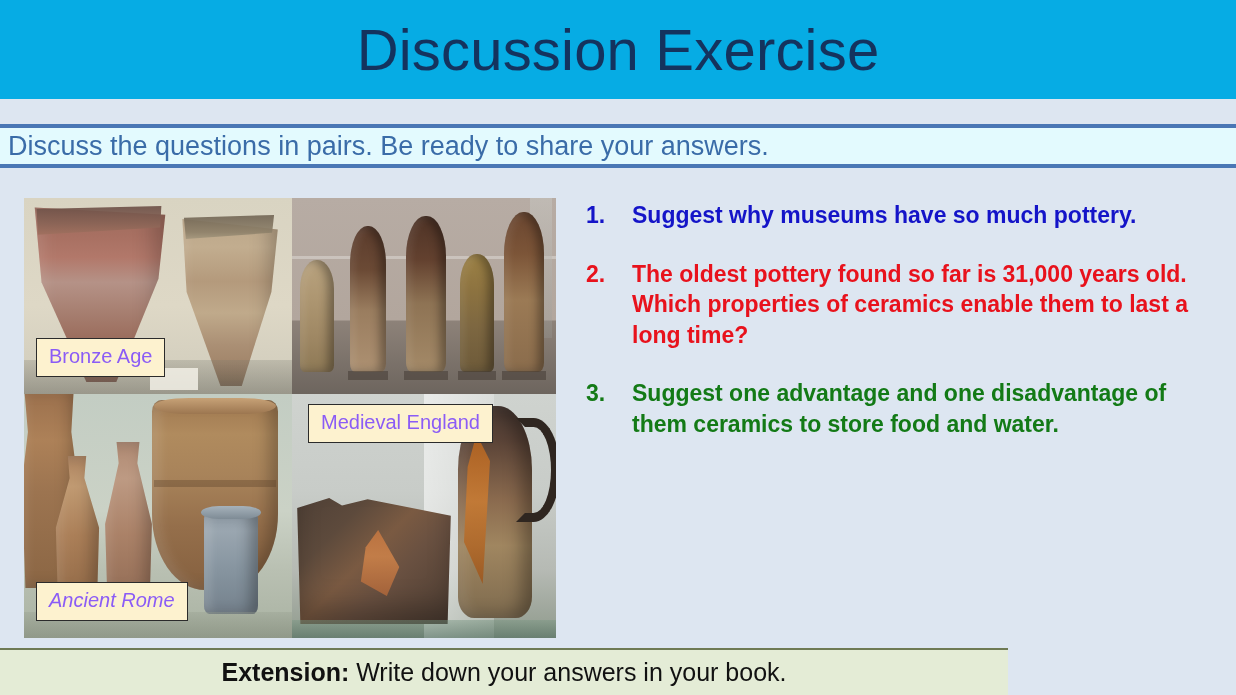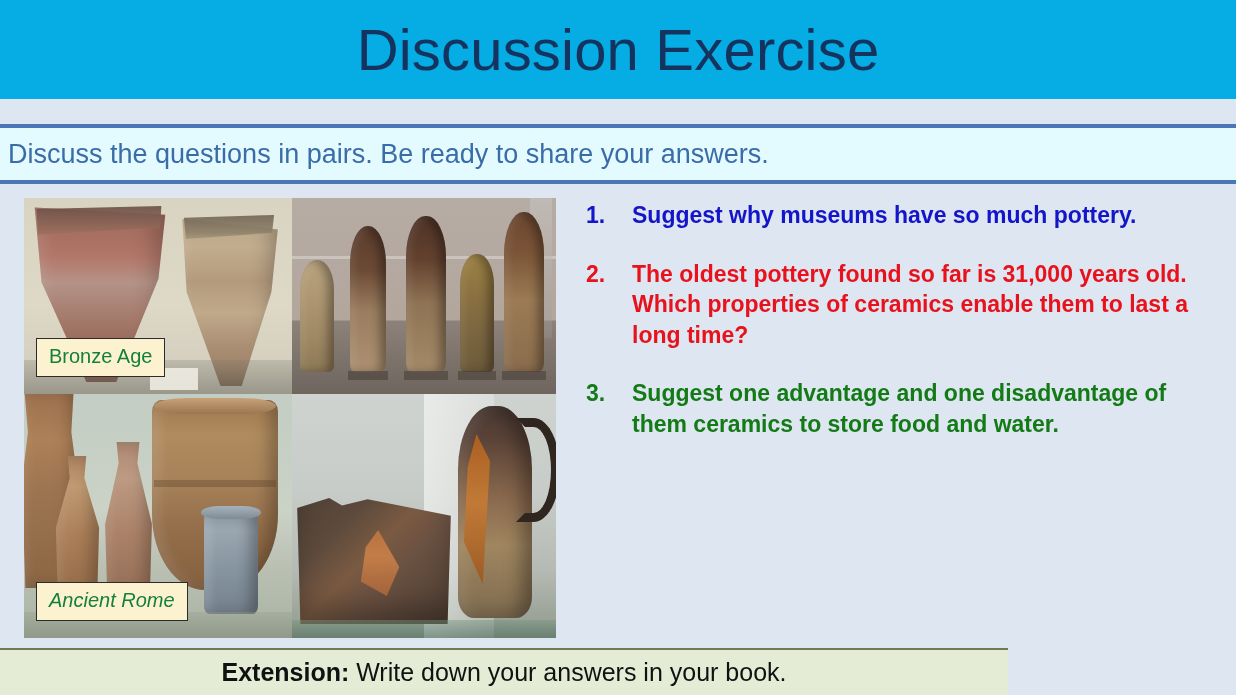--- a/index.html
+++ b/index.html
@@ -41,21 +41,21 @@
     font-weight: 400;
     letter-spacing: 0.2px;
     white-space: nowrap;
   }
 
   
   .subtitle-band {
     position: absolute;
     left: 0; top: 124px;
     width: 1236px;
-    height: 60px;
+    height: 44px;
     background: #e3fafe;
     border-top: 4px solid #4a77b5;
     border-bottom: 4px solid #4a77b5;
     box-sizing: border-box;
     display: flex;
     align-items: center;
   }
   .subtitle-text {
     padding-left: 8px;
     font-size: 27px;
@@ -260,21 +260,21 @@
   .ph-medieval .glass-shelf {
     position: absolute; left: 0; bottom: 0; width: 100%; height: 18px;
     background: linear-gradient(to bottom, rgba(120,150,130,.45), rgba(80,110,95,.6));
   }
 
   
   .caption {
     position: absolute;
     background: #fdf2cf;
     border: 1.5px solid #2b2b2b;
-    color: #15803d;
+    color: #8b5cf6;
     font-size: 20px;
     line-height: 1.18;
     padding: 6px 12px 7px 12px;
     white-space: pre-line;
     box-sizing: border-box;
   }
   .cap-bronze   { left: 12px;  top: 140px; }
   .cap-egypt    { left: 10px;  top: 140px; }
   .cap-medieval { left: 16px;  top: 10px;  }
   .cap-rome     { left: 12px;  top: 188px; font-style: italic; }
@@ -381,20 +381,21 @@
     </div>
 
     <div class="photo ph-medieval">
       <div class="curtain"></div>
       <div class="sherd"></div>
       <div class="sherd-patch"></div>
       <div class="jug"></div>
       <div class="jug-stripe"></div>
       <div class="jug-handle"></div>
       <div class="glass-shelf"></div>
+      <div class="caption cap-medieval">Medieval England</div>
     </div>
 
   </div>
 
   <div class="text-col">
 
     <ul class="qlist">
       <li class="qitem q1">
         <span class="qnum">1.</span>
         <span class="qtext">Suggest why museums have so much pottery.</span>

